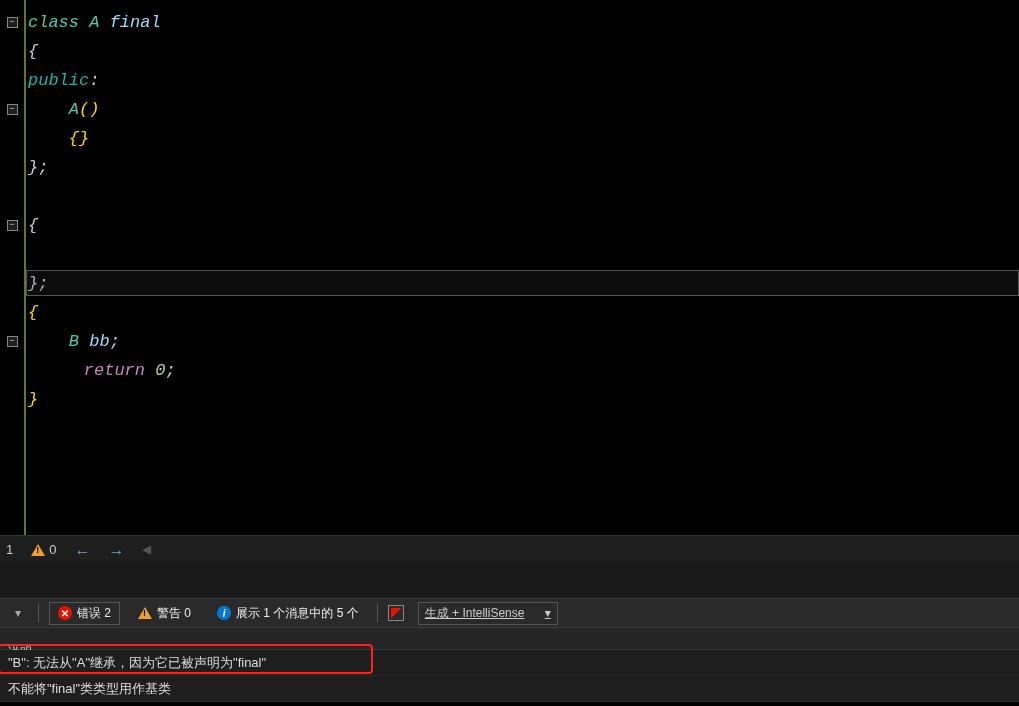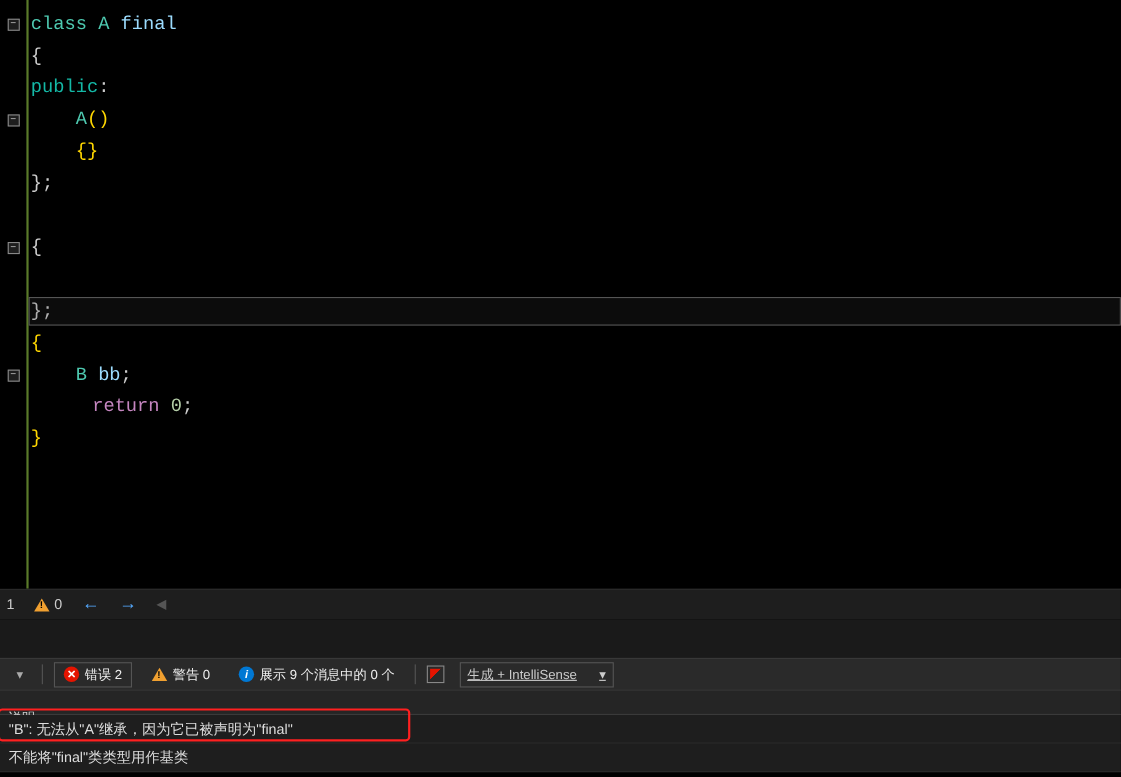--- a/index.html
+++ b/index.html
@@ -34,20 +34,21 @@
   text-align: center;
   margin: 0 auto;
   cursor: pointer;
   user-select: none;
 }
 .code-content {
   flex: 1;
   border-left: 2px solid #5a7a2a;
   padding-top: 8px;
   position: relative;
+  font-style: italic;
 }
 .code-line {
   height: 29px;
   line-height: 29px;
   padding-left: 2px;
   white-space: pre;
   font-size: 17px;
 }
 .fold-spacer { height: 29px; }
 .kw-class { color: #4ec9b0; }
@@ -259,21 +260,21 @@
   <span class="btn">
     <span class="icon-error">✕</span>
     <span>错误 2</span>
   </span>
   <span class="btn plain">
     <span class="warn-tri"></span>
     <span>警告 0</span>
   </span>
   <span class="btn plain">
     <span class="icon-info">i</span>
-    <span>展示 9 个消息中的 0 个</span>
+    <span>展示 1 个消息中的 5 个</span>
   </span>
   <span class="sep"></span>
   <span class="filter-icon"></span>
   <span class="select-box">
     <span>生成 + IntelliSense</span>
     <span>▾</span>
   </span>
 </div>
 
 <div class="error-header">

